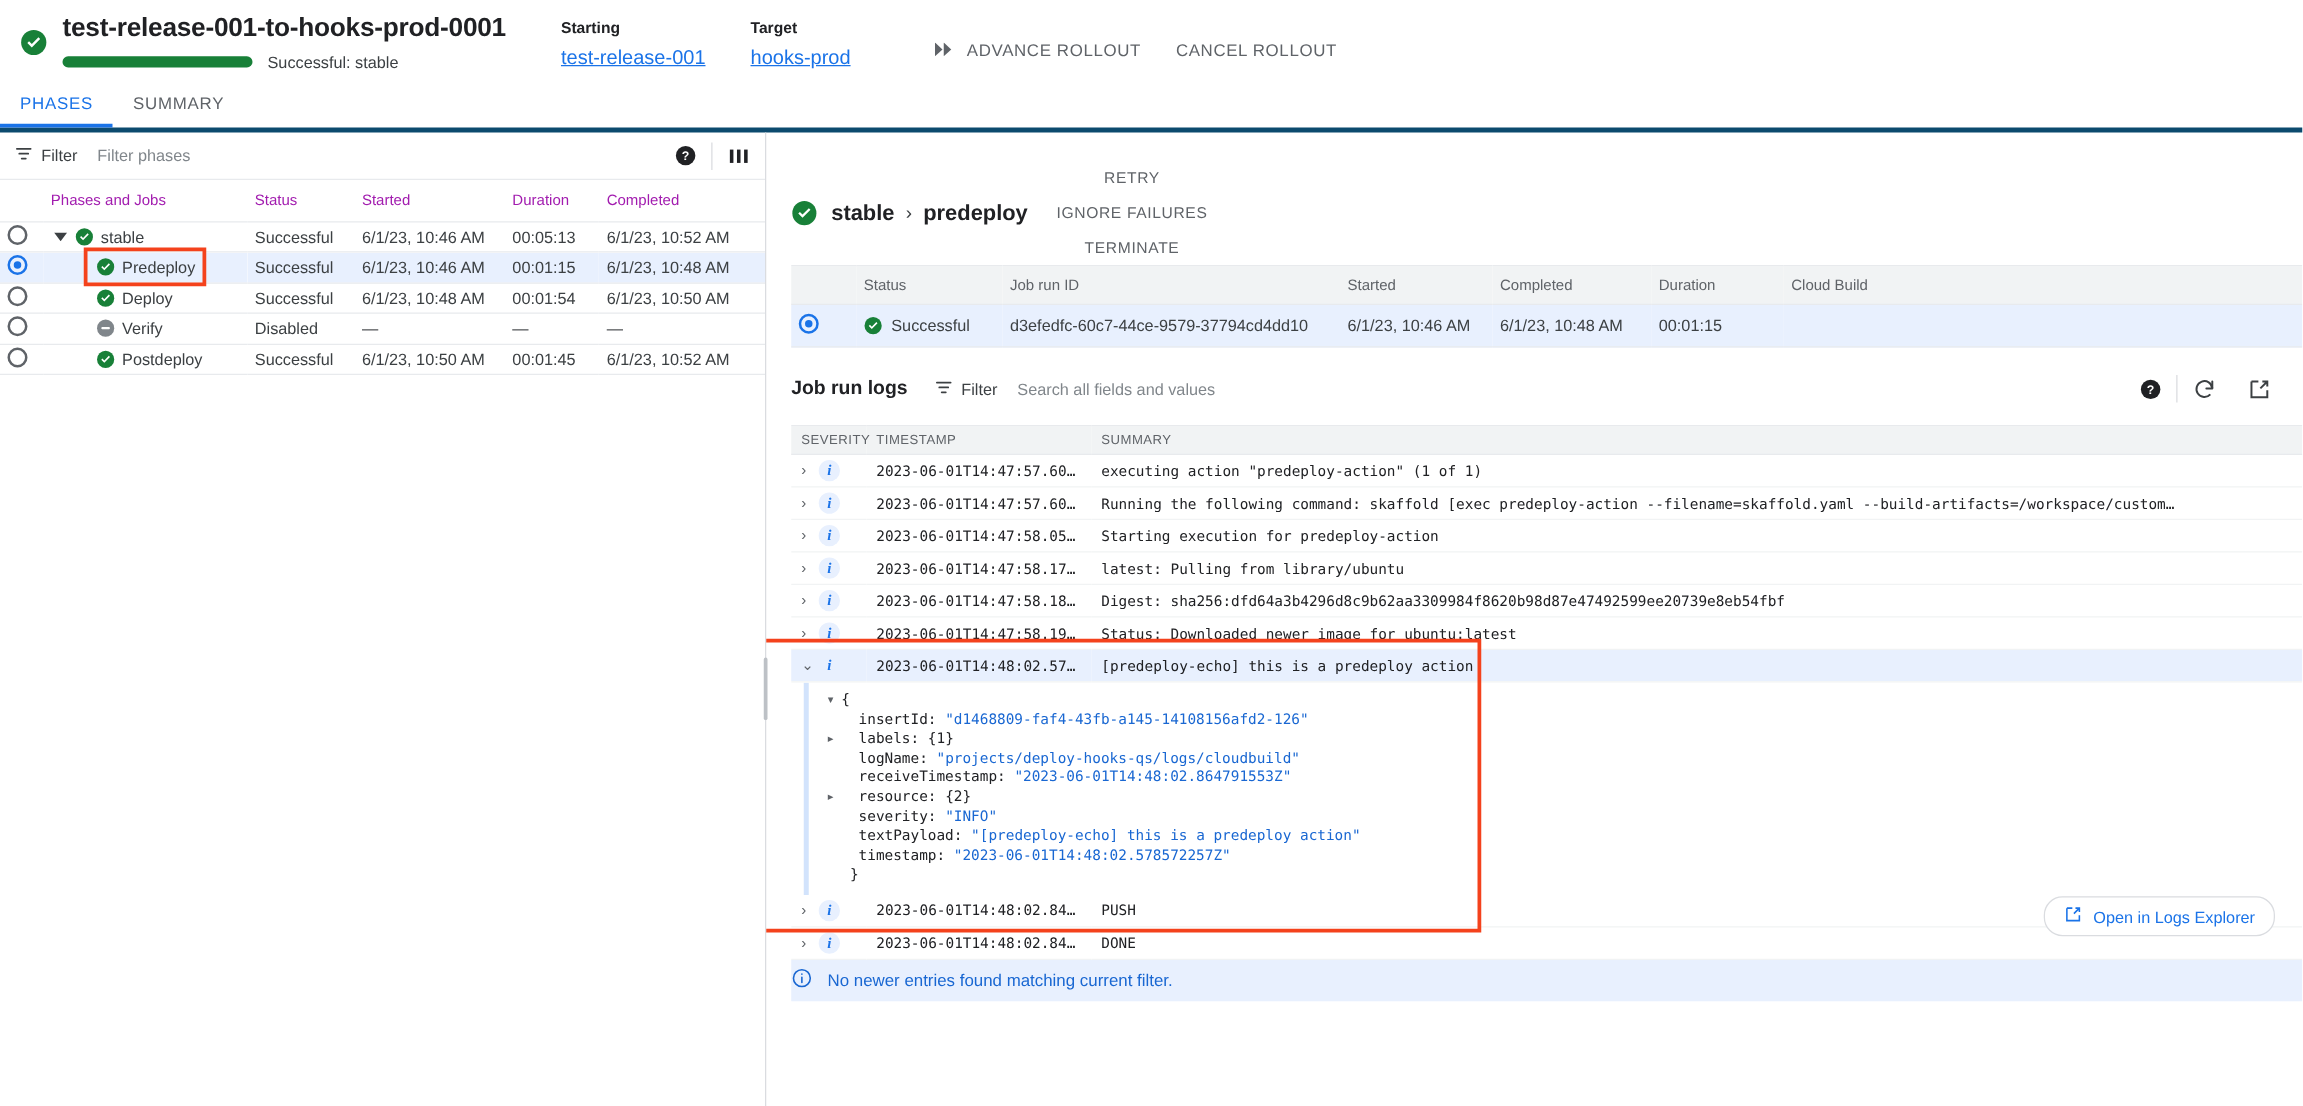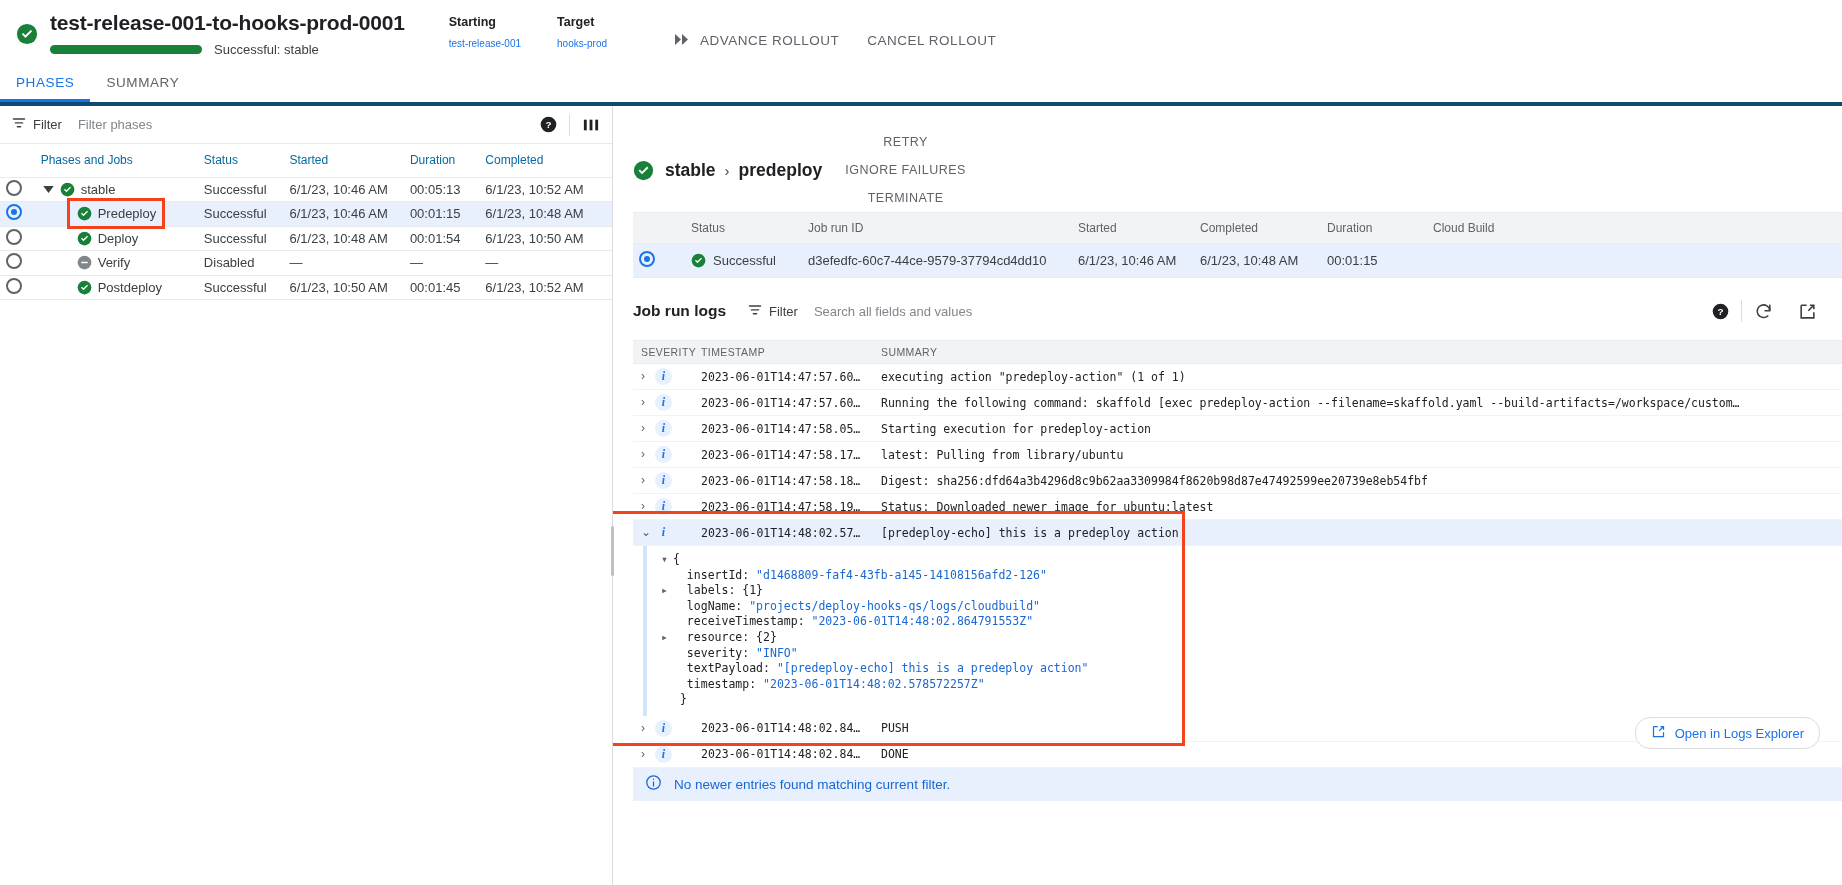--- a/index.html
+++ b/index.html
@@ -26,21 +26,21 @@
   .hdr-progress-row { display: flex; align-items: center; margin-top: 6px; }
   .progressbar {
     width: 152px; height: 9px; border-radius: 5px;
     background: #188038; margin-right: 12px;
   }
   .hdr-progress-label { font-size: 13px; color: #3c4043; white-space: nowrap; }
   .meta-col { margin-right: 36px; padding-top: 4px; }
   .meta-label { font-size: 12.5px; font-weight: 700; color: #202124; line-height: 16px; }
   .meta-link {
     display: inline-block; margin-top: 8px;
-    font-size: 10px; color: #1a73e8; 
+    font-size: 16px; color: #1a73e8; text-decoration: underline;
     white-space: nowrap; cursor: pointer;
   }
   .hdr-actions { display: flex; align-items: center; padding-top: 15px; margin-left: 18px; }
   .hdr-btn {
     display: flex; align-items: center; gap: 11px;
     font-size: 13.5px; font-weight: 500; letter-spacing: 0.5px;
     color: #5f6368; background: none; border: none;
     padding: 8px 14px; cursor: pointer; white-space: nowrap;
     font-family: "Liberation Sans", sans-serif;
   }
@@ -81,21 +81,21 @@
   .iconbtn {
     width: 30px; height: 30px; display: flex; align-items: center;
     justify-content: center; border-radius: 50%; cursor: pointer;
     background: none; border: none; padding: 0;
   }
   .vdiv { width: 1px; height: 22px; background: #dadce0; margin: 0 6px; }
 
   
   table.phases { width: 100%; border-collapse: collapse; table-layout: fixed; }
   table.phases th {
-    font-size: 12px; font-weight: 500; color: #0369a1;
+    font-size: 12px; font-weight: 500; color: #a21caf;
     text-align: left; padding: 8px 6px; height: 33px;
     border-bottom: 1px solid #e8eaed; background: #fff;
   }
   table.phases td {
     font-size: 13px; color: #3c4043; padding: 0 6px;
     height: 24.5px; border-bottom: 1px solid #e8eaed;
     white-space: nowrap; overflow: hidden;
   }
   tr.selected td { background: #e8f0fe; }
   .col-radio { width: 34px; }
@@ -221,21 +221,21 @@
     display: flex; align-items: center; gap: 9px;
     border: 1px solid #dadce0; border-radius: 15px;
     padding: 6px 15px; font-size: 13px; color: #1a73e8;
     background: #fff; cursor: pointer; white-space: nowrap;
     font-family: "Liberation Sans", sans-serif;
   }
 
   .no-entries {
     display: flex; align-items: center; gap: 12px;
     background: #e8f0fe; color: #1967d2; font-size: 13.5px;
-    height: 33px; margin-left: 20px; padding-left: 12px;
+    height: 33px; margin-left: 20px; 
   }
 
   .scroll-thumb {
     position: absolute; width: 3px; background: #bdc1c6; border-radius: 2px;
   }
 </style>
 </head>
 <body>
 
 <div class="page">

